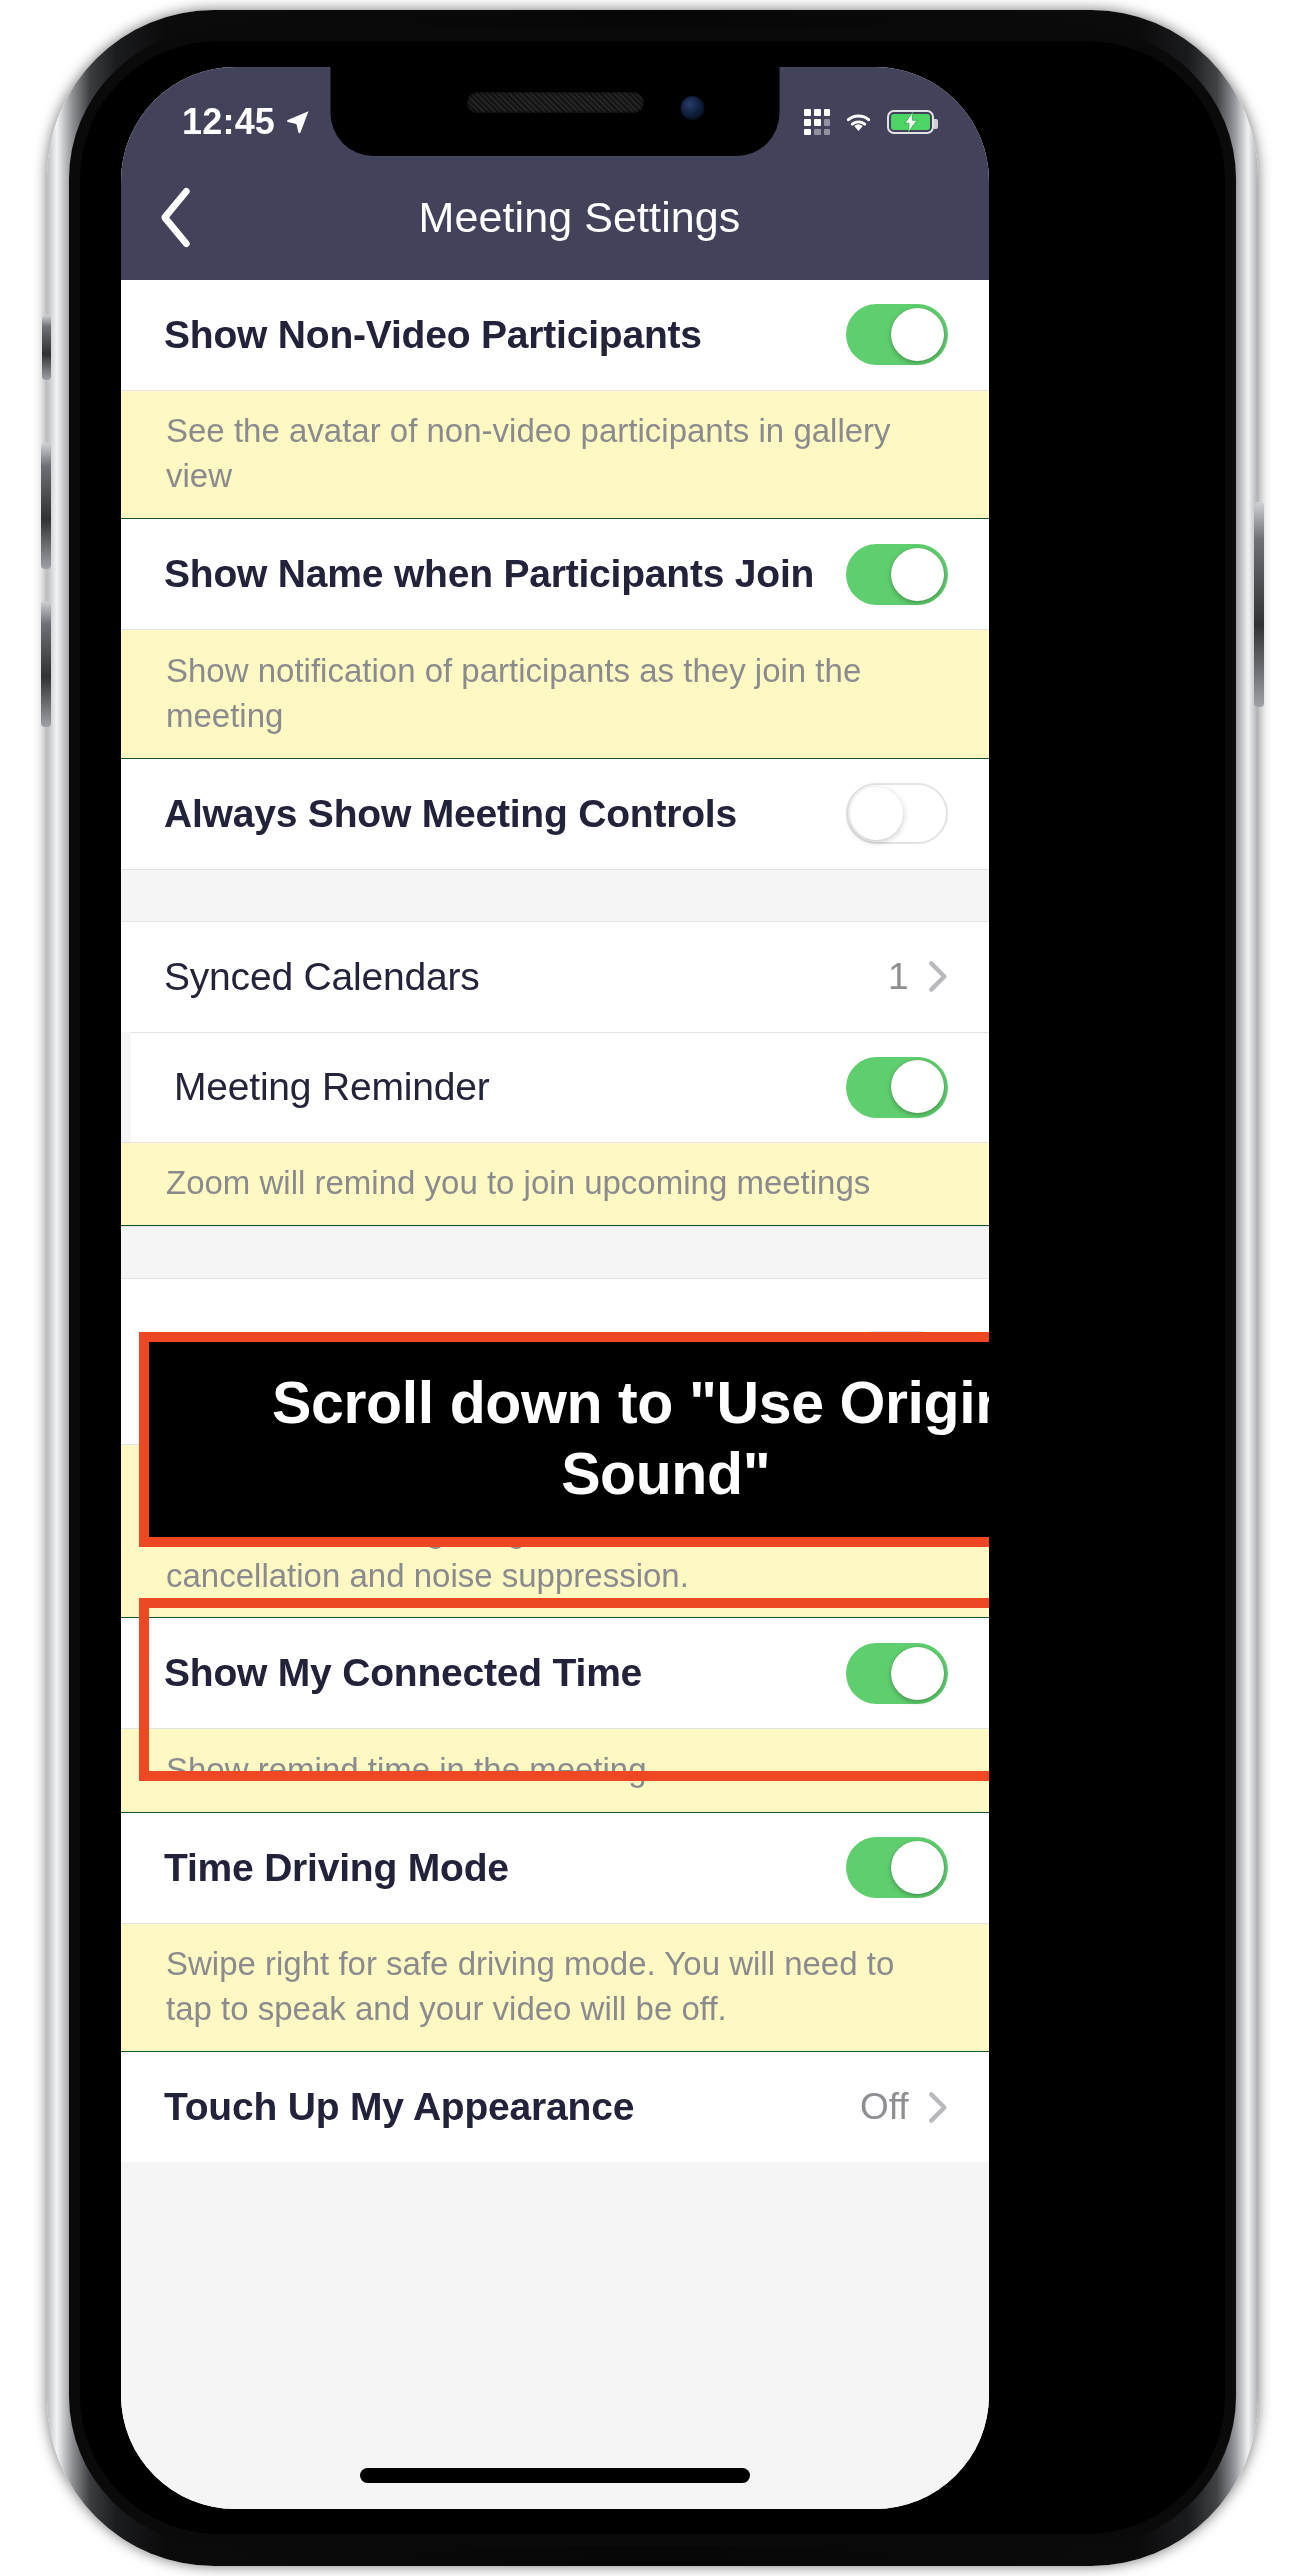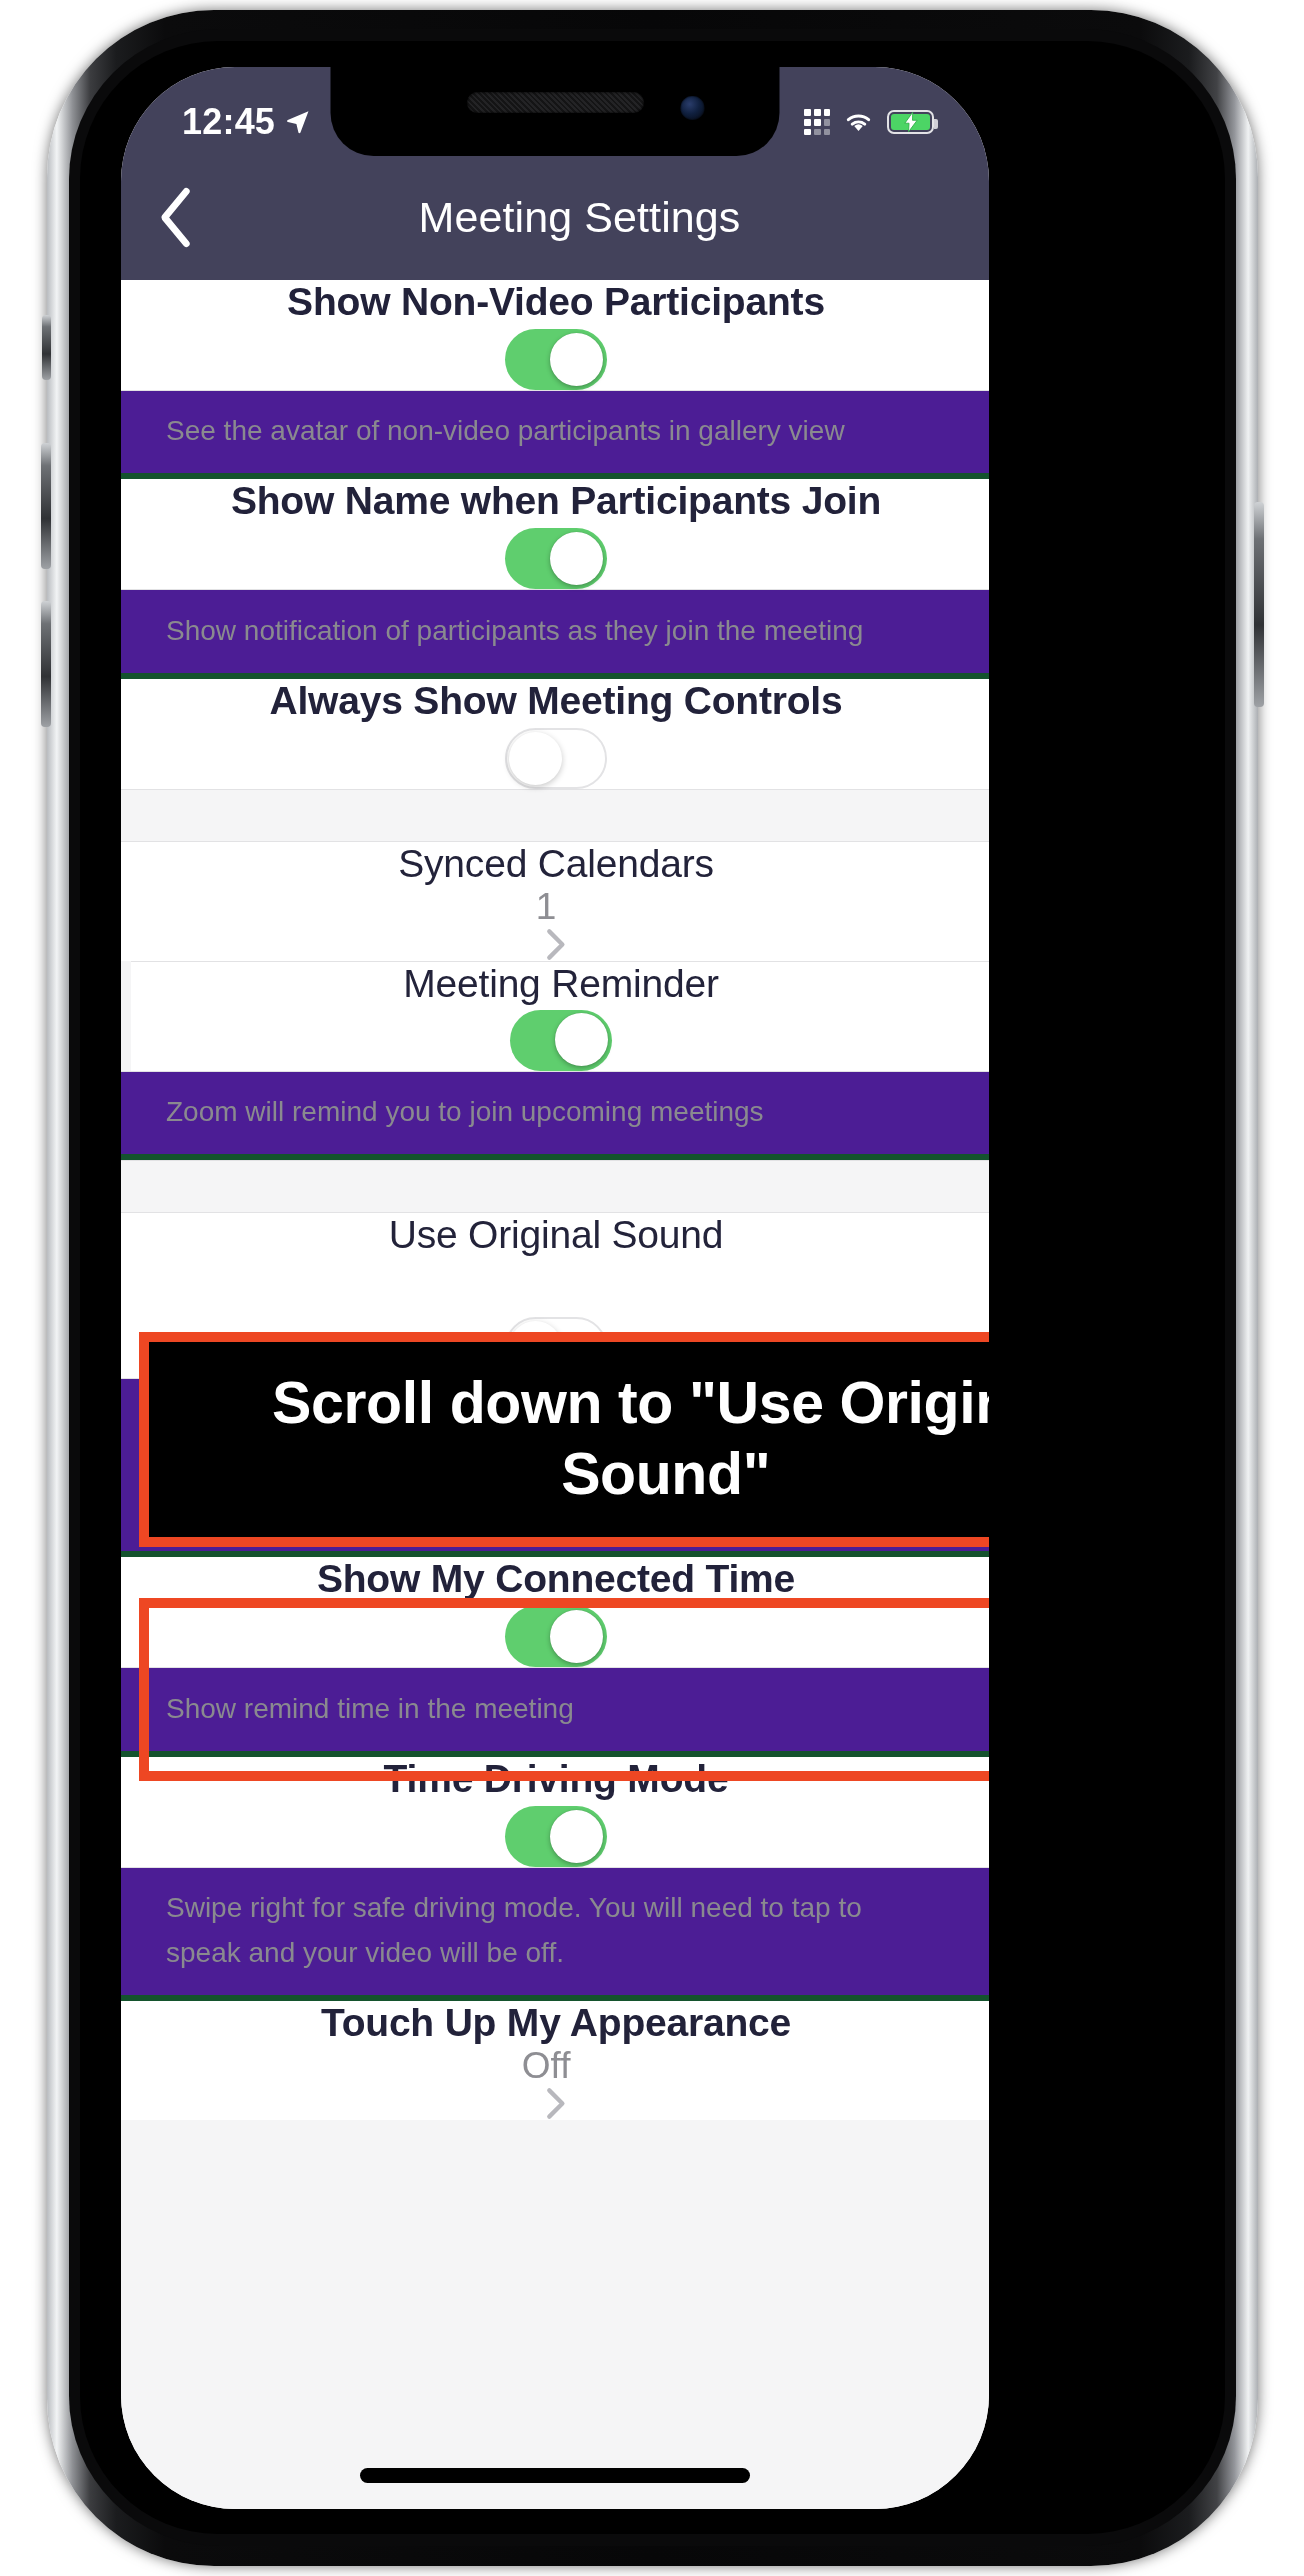--- a/index.html
+++ b/index.html
@@ -156,40 +156,39 @@
     position: absolute; top: 213px; left: 0; right: 0; bottom: 0;
     background: #f5f5f6;
     overflow: hidden;
   }
   .row {
     background: #ffffff;
     display: flex; align-items: center;
     padding: 0 41px 0 43px;
     min-height: 110px;
     position: relative;
-    flex-direction: column;
   }
   .row + .row { border-top: 1px solid #e2e2e4; margin-left: 10px; }
   .row .title {
     font-size: 39px; font-weight: 700; color: #22223a;
     flex: 1; letter-spacing: -0.2px;
   }
   .row.plain .title { font-weight: 400; color: #23233a; }
   .row .value {
     font-size: 37px; color: #8e8e93; margin-right: 19.7px;
   }
   .chev-right { width: 19.7px; height: 33px; flex: 0 0 auto; }
 
   .desc {
-    background: #4c1d95;
+    background: #fef9c3;
     color: #8a8a8f;
-    font-size: 28px; line-height: 45px;
+    font-size: 33px; line-height: 45px;
     padding: 17.7px 51px 19.7px 45px;
     border-top: 1px solid #e2e2e4;
-    border-bottom: 6px solid #14532d;
+    border-bottom: 1px solid #14532d;
   }
   .gap { height: 53px; background: #f5f5f6;
          border-top: 1px solid #e2e2e4; border-bottom: 1px solid #e2e2e4; }
 
   
   .toggle {
     width: 102px; height: 61px;
     border-radius: 30.5px;
     position: relative;
     flex: 0 0 auto;

